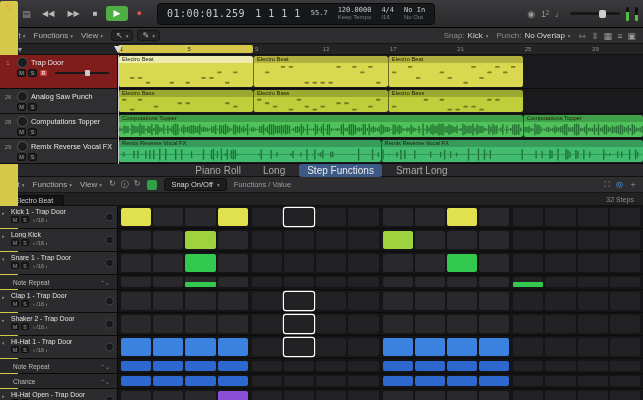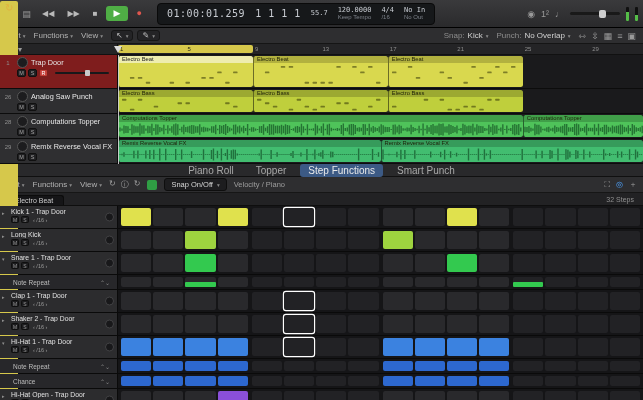--- a/index.html
+++ b/index.html
@@ -423,42 +423,42 @@
               </svg>
             </div>
           </div>
         </div>
       </div>
       <div class="playhead"></div>
     </div>
 
   <div class="etabs" id="etabs">
       <span class="etab">Piano Roll</span>
-      <span class="etab">Topper</span>
+      <span class="etab">Long</span>
       <span class="etab active">Step Functions</span>
-      <span class="etab">Smart Punch</span>
+      <span class="etab">Smart Long</span>
     </div>
 
   <div class="seq-header">
     <span id="sq-menus" style="display:flex;gap:8px">
         <span class="menu">Edit<span class="car">▾</span></span>
         <span class="menu">Functions<span class="car">▾</span></span>
         <span class="menu">View<span class="car">▾</span></span>
       </span>
     <span id="sq-icons" style="display:flex;gap:5px">
         <span class="sq-ic">↻</span>
         <span class="sq-ic">ⓘ</span>
         <span class="sq-ic">↻</span>
       </span>
     <span class="live"></span>
     <span class="mode-dd">
       <span>Snap On/Off</span>
       <span class="car">▾</span>
     </span>
-    <span class="vmode">Velocity / Piano</span>
+    <span class="vmode">Functions / Value</span>
     <span class="sqh-right" id="sq-right">
         <span class="sq-ic">⛶</span>
         <span class="sq-ic active">◎</span>
         <span class="sq-ic">＋</span>
       </span>
   </div>
 
   <div class="seq-sub">
     <span class="pbadge">Electro Beat</span>
     <span class="steps-lab">32 Steps</span>

